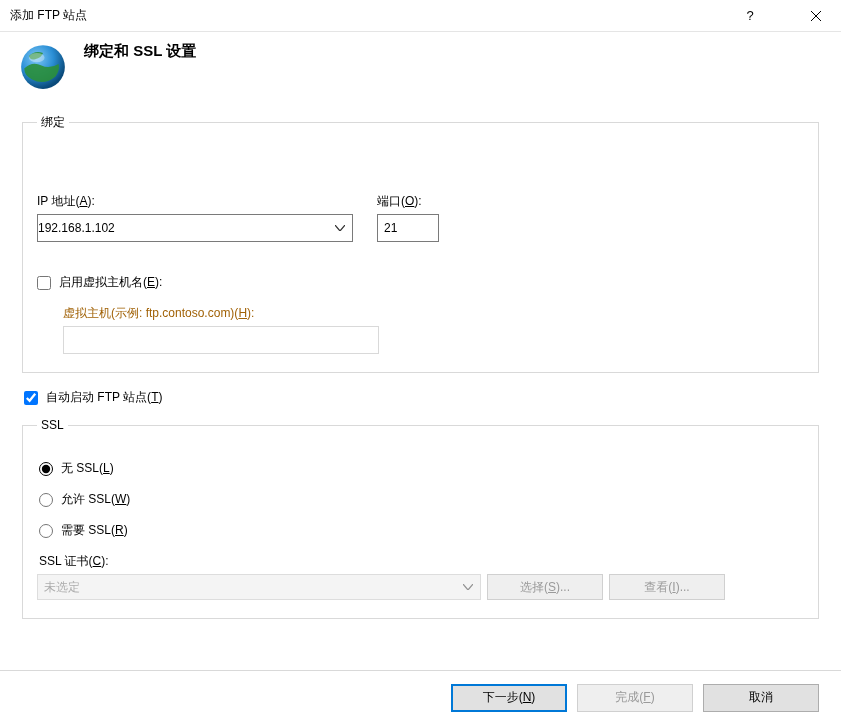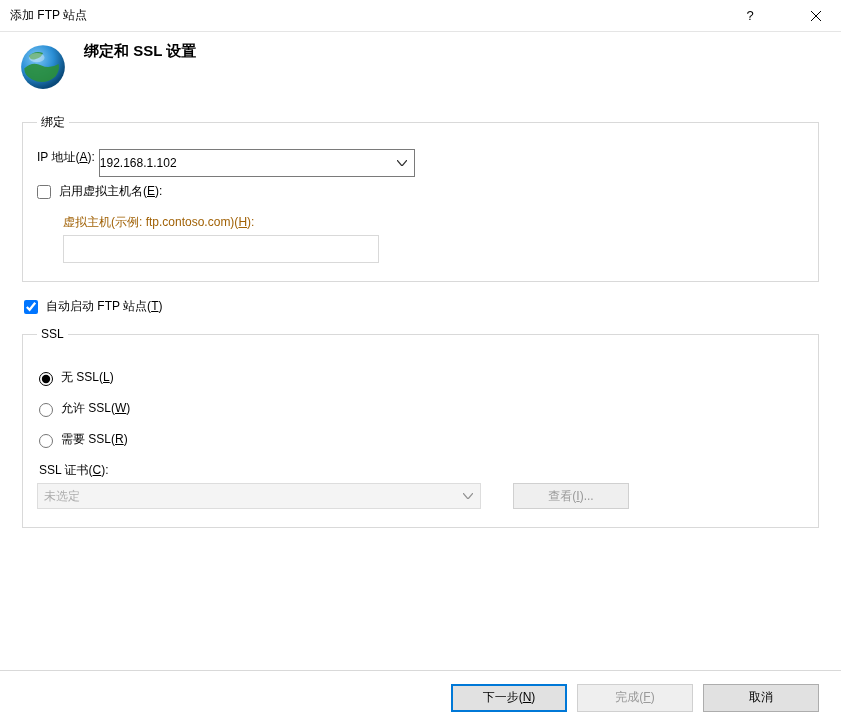--- a/index.html
+++ b/index.html
@@ -15,47 +15,47 @@
     .header { display: flex; align-items: flex-start; padding: 10px 18px 22px 18px; gap: 16px; }
     .header .globe { width: 50px; height: 50px; position: relative; }
     .header h1 { font-size: 15px; font-weight: 700; }
 
     .content { padding: 0 22px; }
 
     fieldset { border: 1px solid #d9d9d9; padding: 18px 14px 18px 14px; margin-bottom: 16px; position: relative; }
     fieldset legend { padding: 0 4px; font-size: 12px; color: #000; }
 
     .row { display: flex; gap: 24px; }
-    .field { display: flex; flex-direction: row; gap: 4px; }
+    .field { display: flex; flex-direction: column; gap: 4px; margin-top: 44px; }
     .field label, .lbl { font-size: 12px; }
 
     .combo { position: relative; width: 316px; height: 28px; }
     .combo input { width: 100%; height: 100%; border: 1px solid #7a7a7a; padding: 0 28px 0 0; font-size: 12px; outline: none; }
     .combo .arrow { position: absolute; right: 1px; top: 1px; bottom: 1px; width: 24px; display: flex; align-items: center; justify-content: center; pointer-events: none; }
     .combo .arrow svg { width: 10px; height: 6px; }
 
     .textinput { height: 28px; border: 1px solid #7a7a7a; padding: 0 6px; font-size: 12px; width: 62px; outline: none; }
     .textinput.wide { width: 316px; }
     .textinput:disabled { background: #f5f5f5; border-color: #d0d0d0; color: #888; }
 
-    .checkbox-row { display: flex; align-items: center; gap: 8px; margin-top: 6px; font-size: 12px; }
+    .checkbox-row { display: flex; align-items: center; gap: 8px; margin-top: 32px; font-size: 12px; }
     .checkbox-row input[type="checkbox"] { width: 14px; height: 14px; }
 
     .vhost-block { margin-top: 14px; margin-left: 26px; }
     .vhost-block .lbl { color: #a16207; }
     .vhost-block .textinput.wide { margin-top: 4px; border: 1px solid #d9d9d9; background: #fff; color: #888; }
 
     .autostart { display: flex; align-items: center; gap: 8px; margin: 8px 0 12px 2px; font-size: 12px; }
     .autostart input[type="checkbox"] { width: 14px; height: 14px; }
 
-    .radio-row { display: flex; align-items: flex-end; gap: 8px; margin: 10px 0 14px 2px; font-size: 12px; }
+    .radio-row { display: flex; align-items: center; gap: 8px; margin: 10px 0 14px 2px; font-size: 12px; }
     .radio-row input[type="radio"] { width: 14px; height: 14px; accent-color: #000; }
 
     .ssl-cert-label { margin: 4px 0 4px 2px; font-size: 12px; }
-    .ssl-cert-row { display: flex; gap: 32px; align-items: stretch; }
+    .ssl-cert-row { display: flex; gap: 6px; align-items: stretch; }
     .ssl-combo { position: relative; flex: 0 0 444px; height: 26px; }
     .ssl-combo select { width: 100%; height: 100%; border: 1px solid #cfcfcf; background: #f0f0f0; color: #8a8a8a; font-size: 12px; padding: 0 6px; appearance: none; -webkit-appearance: none; }
     .ssl-combo .arrow { position: absolute; right: 4px; top: 0; bottom: 0; width: 18px; display: flex; align-items: center; justify-content: center; pointer-events: none; }
     .ssl-combo .arrow svg { width: 10px; height: 6px; opacity: 0.5; }
 
     .small-btn { width: 116px; height: 26px; border: 1px solid #d0d0d0; background: #efefef; color: #9a9a9a; font-size: 12px; cursor: default; }
 
     .footer { position: absolute; bottom: 0; left: 0; right: 0; height: 54px; border-top: 1px solid #d9d9d9; display: flex; align-items: center; justify-content: flex-end; gap: 10px; padding: 0 22px; background: #fff; }
     .footer button { width: 116px; height: 28px; border: 1px solid #adadad; background: #e1e1e1; font-size: 12px; cursor: default; }
     .footer button.primary { border: 2px solid #0078d7; background: #e1e1e1; }
@@ -105,20 +105,24 @@
         <label class="lbl"><span></span>IP 地址(<u>A</u>):</label>
         <div class="combo">
           <input type="text" value="192.168.1.102" style="">
           <div class="arrow">
             <svg viewBox="0 0 10 6">
                 <path d="M0 0 L5 6 L10 0" fill="none" stroke="#333" stroke-width="1.2"></path>
               </svg>
           </div>
         </div>
       </div>
+      <div class="field">
+        <label class="lbl">端口(<u>O</u>):</label>
+        <input class="textinput" type="text" value="21" style="">
+      </div>
     </div>
 
     <div class="checkbox-row">
       <input type="checkbox" style="">
       <span>启用虚拟主机名(<u>E</u>):</span>
     </div>
 
     <div class="vhost-block">
       <div class="lbl">虚拟主机(示例: ftp.contoso.com)(<u>H</u>):</div>
       <input class="textinput wide" type="text" disabled="" value="" style="">
@@ -151,20 +155,21 @@
       <div class="ssl-combo">
         <select disabled="">
           <option>未选定</option>
         </select>
         <div class="arrow">
           <svg viewBox="0 0 10 6">
               <path d="M0 0 L5 6 L10 0" fill="none" stroke="#333" stroke-width="1.2"></path>
             </svg>
         </div>
       </div>
+      <button class="small-btn" disabled="">选择(<u>S</u>)...</button>
       <button class="small-btn" disabled="">查看(<u>I</u>)...</button>
     </div>
   </fieldset>
 
 </div>
 
 <div class="footer">
   <button class="primary">下一步(<u>N</u>)</button>
   <button disabled="">完成(<u>F</u>)</button>
   <button>取消</button>

